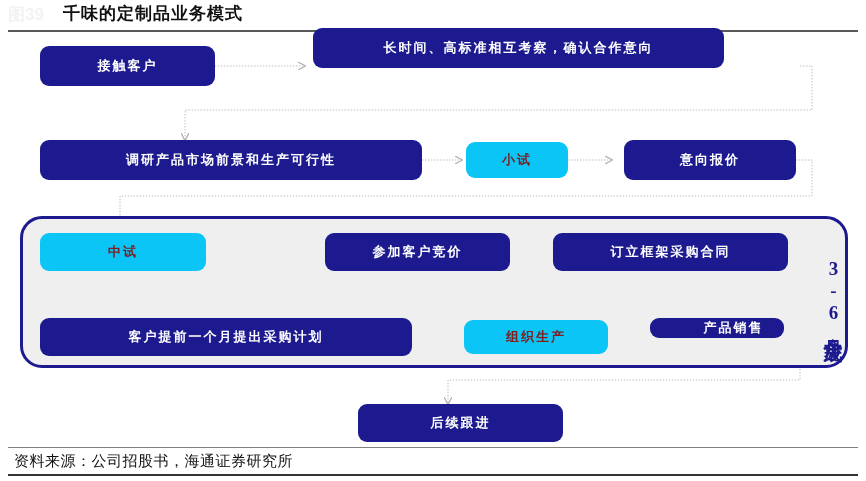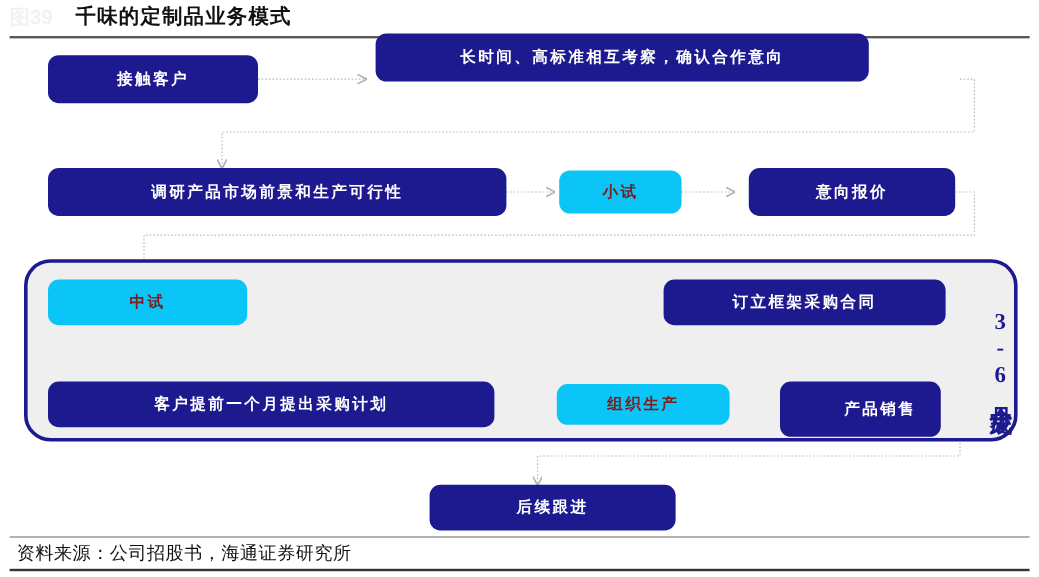--- a/index.html
+++ b/index.html
@@ -173,25 +173,26 @@
   <div class="group-label">3-6个月完成</div>
 
   <div class="node navy" style="left:40px;  top:46px;  width:175px; height:40px;">接触客户</div>
   <div class="node navy" style="left:313px; top:28px;  width:411px; height:40px;font-family:Liberation Serif, serif;">长时间、高标准相互考察，确认合作意向</div>
 
   <div class="node navy" style="left:40px;  top:140px; width:382px; height:40px;font-family:Liberation Mono, monospace;">调研产品市场前景和生产可行性</div>
   <div class="node cyan" style="left:466px; top:142px; width:102px; height:36px;">小试</div>
   <div class="node navy" style="left:624px; top:140px; width:172px; height:40px;">意向报价</div>
 
   <div class="node cyan" style="left:40px;  top:233px; width:166px; height:38px;">中试</div>
+  <div class="node navy" style="left:325px; top:233px; width:185px; height:38px;">参加客户竞价</div>
   <div class="node navy" style="left:553px; top:233px; width:235px; height:38px;">订立框架采购合同</div>
 
   <div class="node navy" style="left:40px;  top:318px; width:372px; height:38px;">客户提前一个月提出采购计划</div>
   <div class="node cyan" style="left:464px; top:320px; width:144px; height:34px;">组织生产</div>
-  <div class="node navy" style="left:650px; top:318px; width:134px; height:46px;padding-left:33px;">产品销售</div>
+  <div class="node navy" style="left:650px; top:318px; width:134px; height:20px;padding-left:33px;">产品销售</div>
 
   <div class="node navy" style="left:358px; top:404px; width:205px; height:38px;">后续跟进</div>
 
   <div class="rule-bot"></div>
   <div class="source">资料来源：公司招股书，海通证券研究所</div>
   <div class="rule-bot2"></div>
 
 </div>
 
 </body></html>

